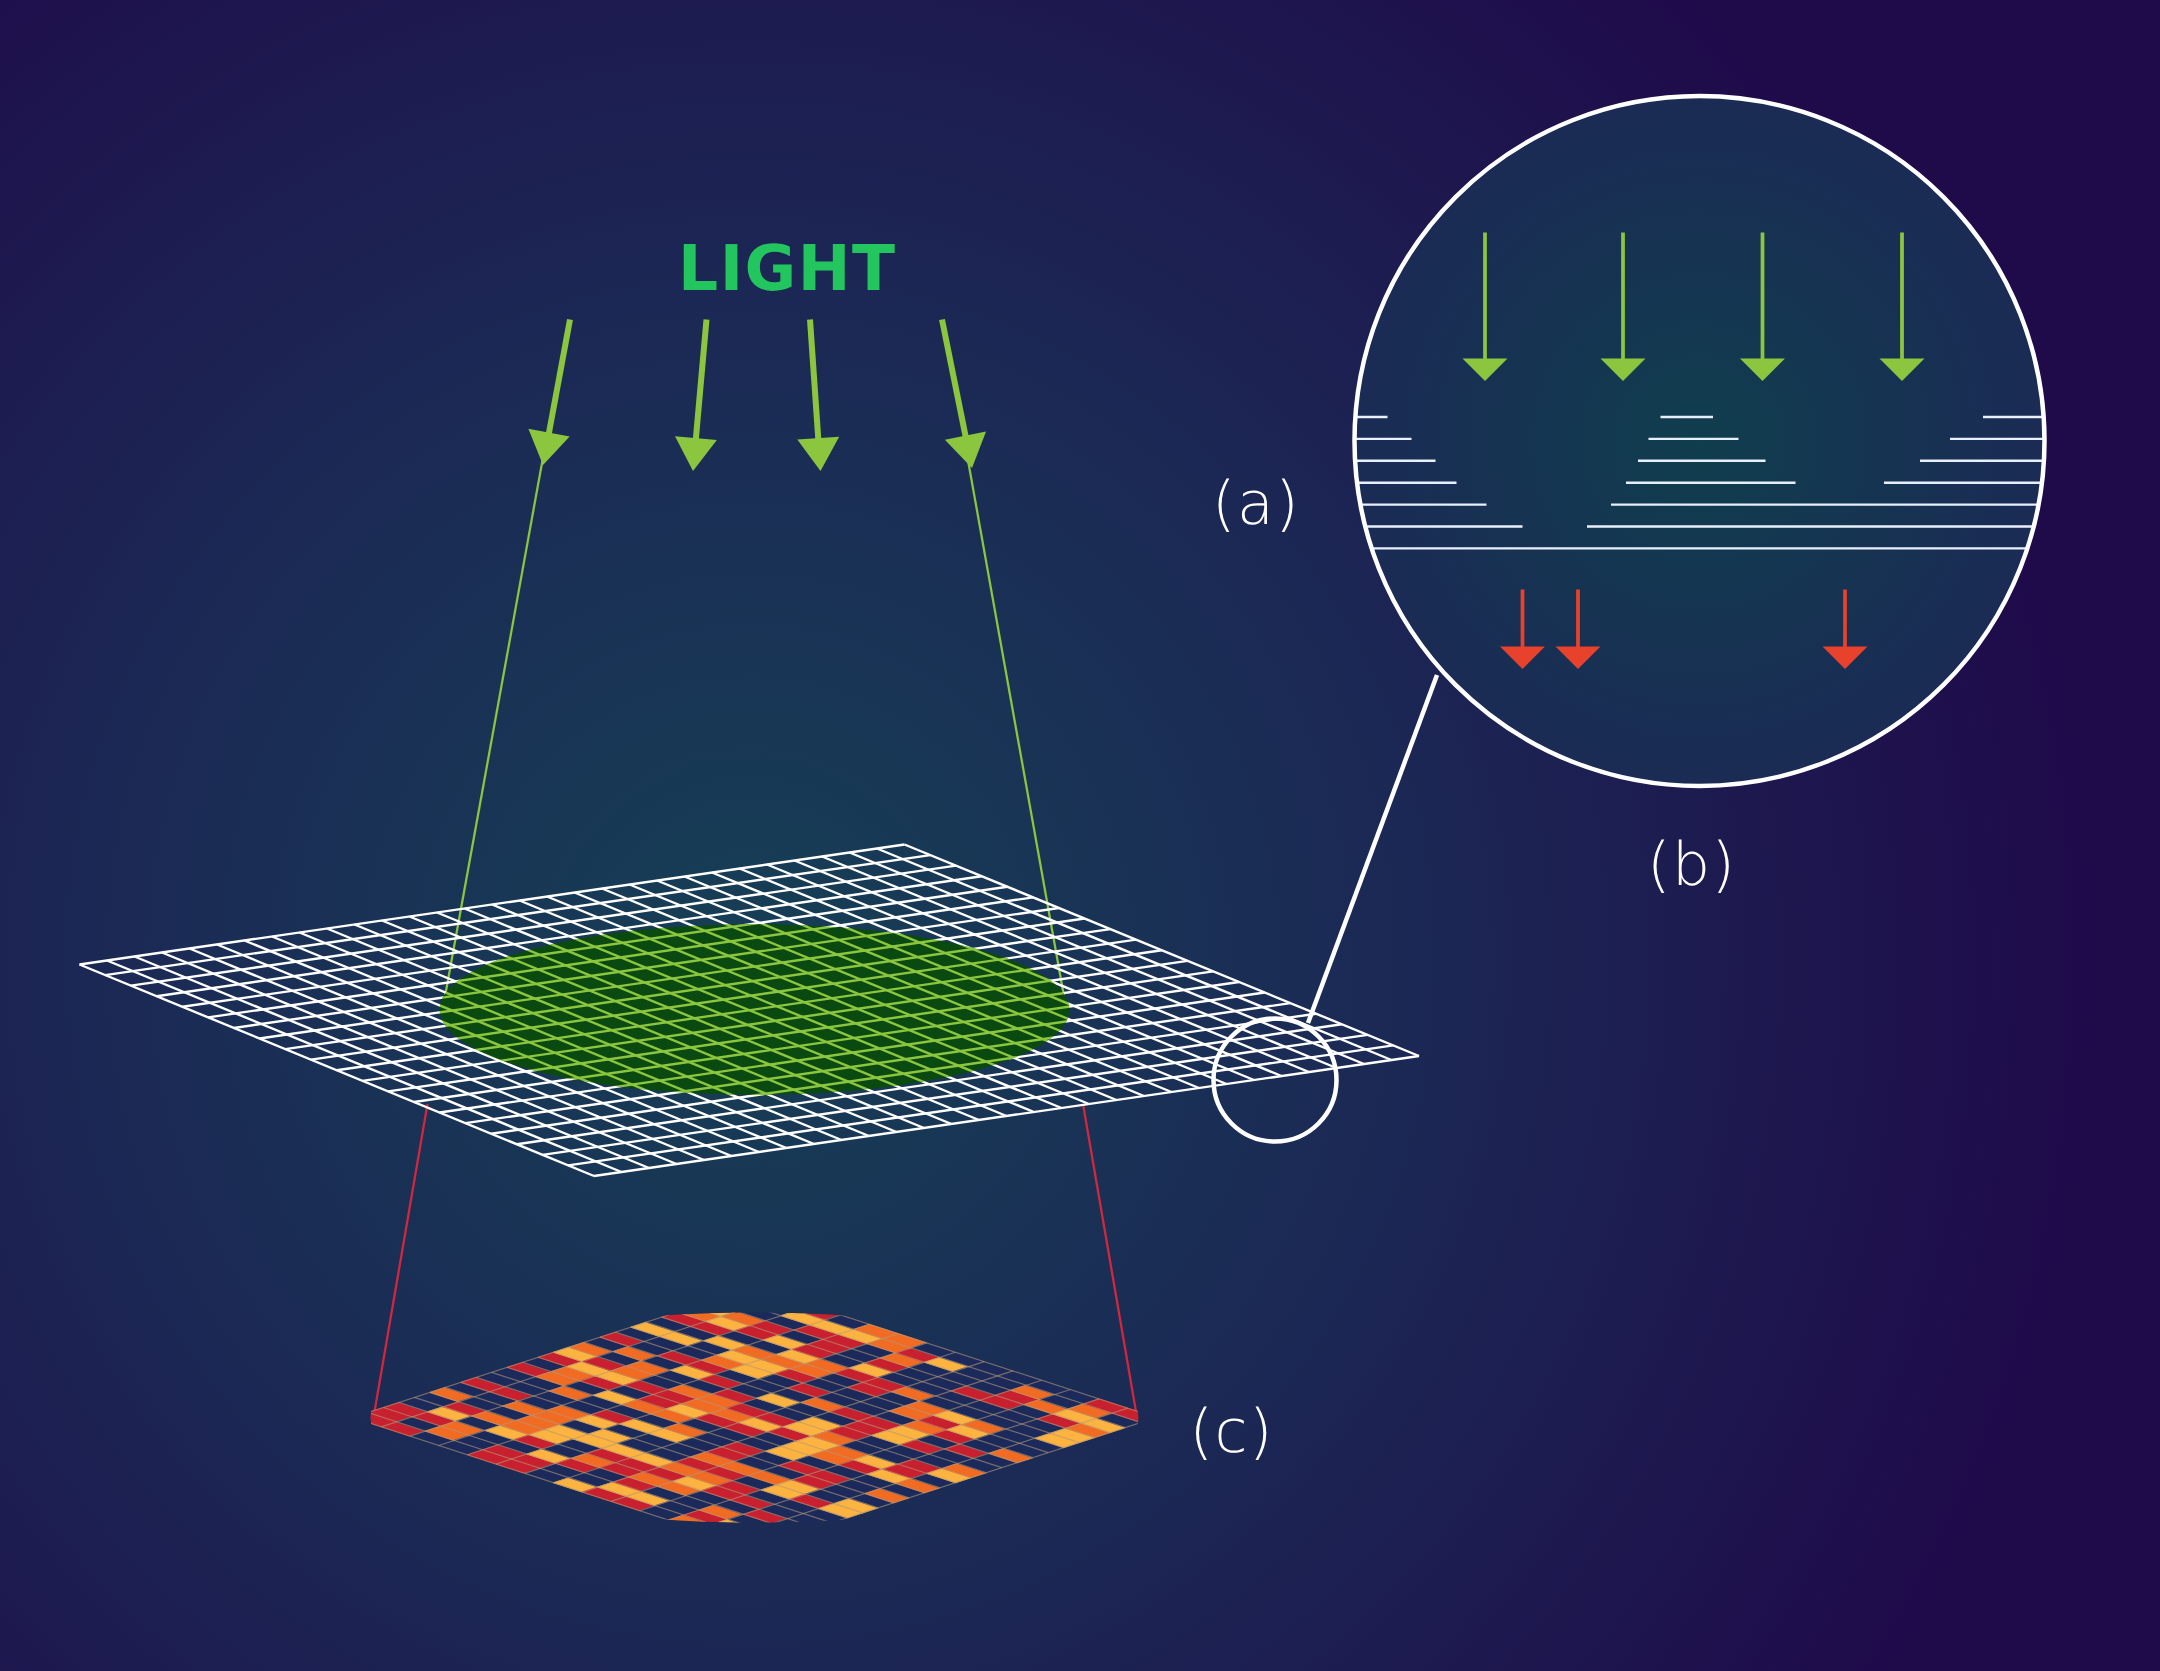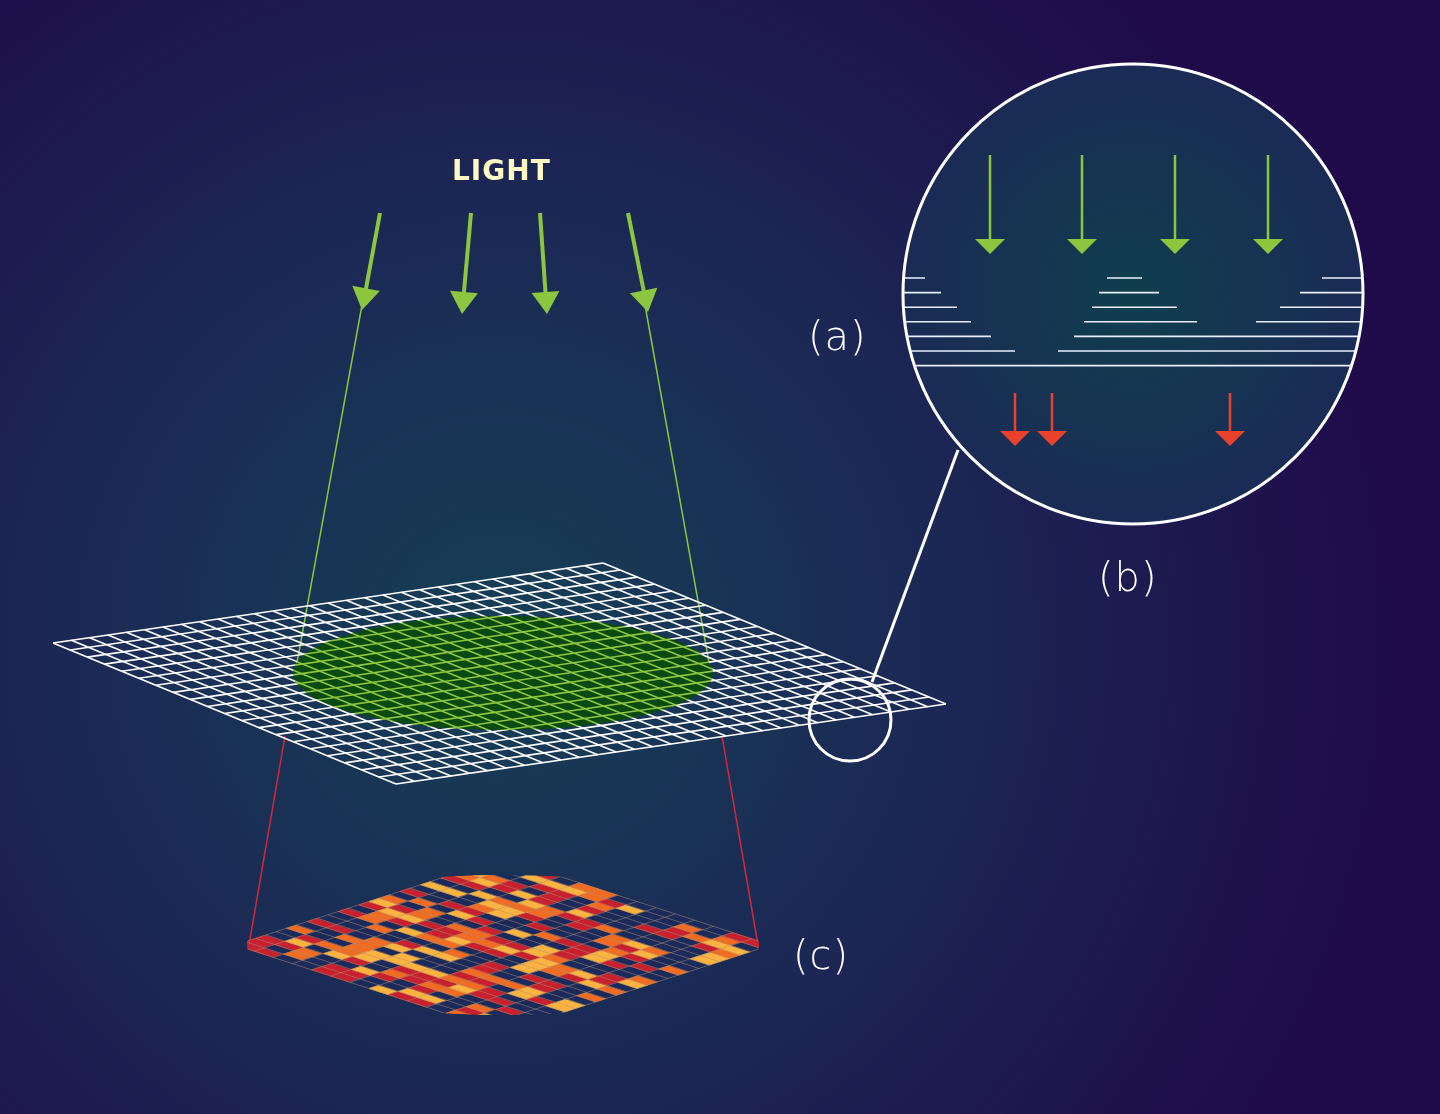--- a/index.html
+++ b/index.html
@@ -9,21 +9,21 @@
       font-family: "Liberation Sans", "DejaVu Sans", sans-serif;
     }
     #stage { position: relative; width: 1440px; height: 1114px; }
     #scene { position: absolute; left: 0; top: 0; }
     .lbl {
       position: absolute; color: #ffffff; font-size: 40px; line-height: 1;
       font-family: "DejaVu Sans", "Liberation Sans", sans-serif; font-weight: 300;
       letter-spacing: 1px; white-space: nowrap;
     }
     .title {
-      position: absolute; color: #fef9c3; font-size: 28px; font-weight: 700;
+      position: absolute; color: #22c55e; font-size: 42px; font-weight: 700;
       font-family: "DejaVu Sans", "Liberation Sans", sans-serif; letter-spacing: 1px;
       white-space: nowrap;
     }
   </style>
 </head>
 <body>
 
 <div id="stage">
   <svg id="scene" width="1440" height="1114" viewBox="0 0 1440 1114" xmlns="http://www.w3.org/2000/svg">
     <defs>

